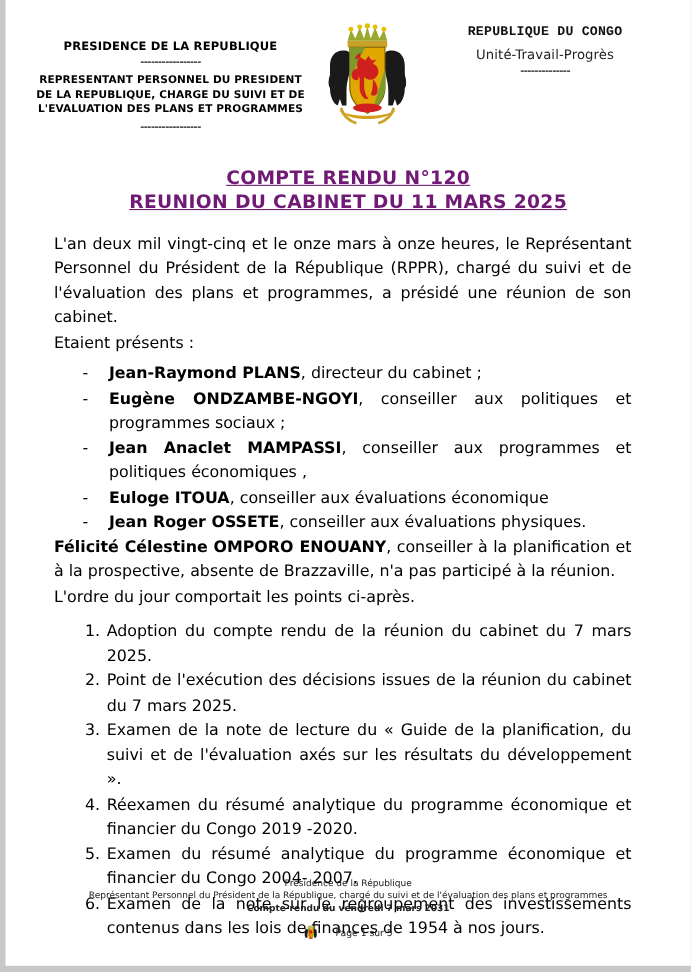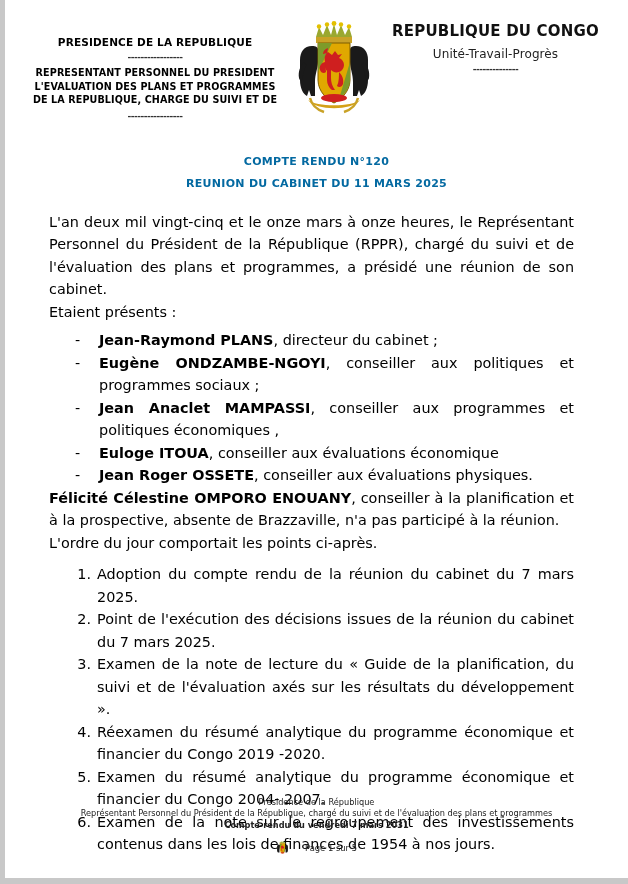--- a/index.html
+++ b/index.html
@@ -64,23 +64,24 @@
     justify-content: center;
     padding-top: 2px;
   }
   .hdr-right {
     flex: 1;
     text-align: center;
     padding-top: 6px;
   }
   .hdr-right .country {
     font-weight: bold;
-    font-size: 15px;
+    font-size: 12px;
     letter-spacing: 0.2px;
     color: #111;
+    font-family: Liberation Mono, monospace;
   }
   .hdr-right .motto {
     font-size: 12px;
     color: #222;
     margin-top: 7px;
     letter-spacing: 0.1px;
   }
   .hdr-right .hdr-dash {
     margin-top: 3px;
   }
@@ -93,24 +94,25 @@
   }
 
   
   .title-block {
     text-align: center;
     margin-top: 26px;
     font-family: "DejaVu Sans", "Liberation Sans", sans-serif;
   }
   .title-block .t-line {
     font-weight: bold;
-    font-size: 11px;
+    font-size: 17px;
     line-height: 22px;
     letter-spacing: 0.3px;
-    color: #0369a1;
+    color: #701a75;
+    text-decoration: underline;
   }
 
   
   .body-area {
     padding: 0 54px 0 44px;
     box-sizing: border-box;
     margin-top: 16px;
     color: #000;
   }
   p.para {
@@ -211,22 +213,22 @@
 
 <div class="page">
 
   <div class="header">
 
     <div class="hdr-left">
       <div class="line1">PRESIDENCE DE LA REPUBLIQUE</div>
       <div class="hdr-dash">-----------------</div>
       <div class="block">
         <div>REPRESENTANT PERSONNEL DU PRESIDENT</div>
+        <div>DE LA REPUBLIQUE, CHARGE DU SUIVI ET DE</div>
         <div>L'EVALUATION DES PLANS ET PROGRAMMES</div>
-        <div>DE LA REPUBLIQUE, CHARGE DU SUIVI ET DE</div>
       </div>
       <div class="hdr-dash">-----------------</div>
     </div>
 
     <div class="hdr-mid">
       <svg class="coat" viewBox="0 0 80 100">
 
         <g>
           <rect x="22" y="19" width="36" height="6" fill="#c9a227"></rect>
           <path d="M22 19 L25 9 L29 17 L33 7 L37 17 L40 6 L43 17 L47 7 L51 17 L55 9 L58 19 Z" fill="#9aa830"></path>

